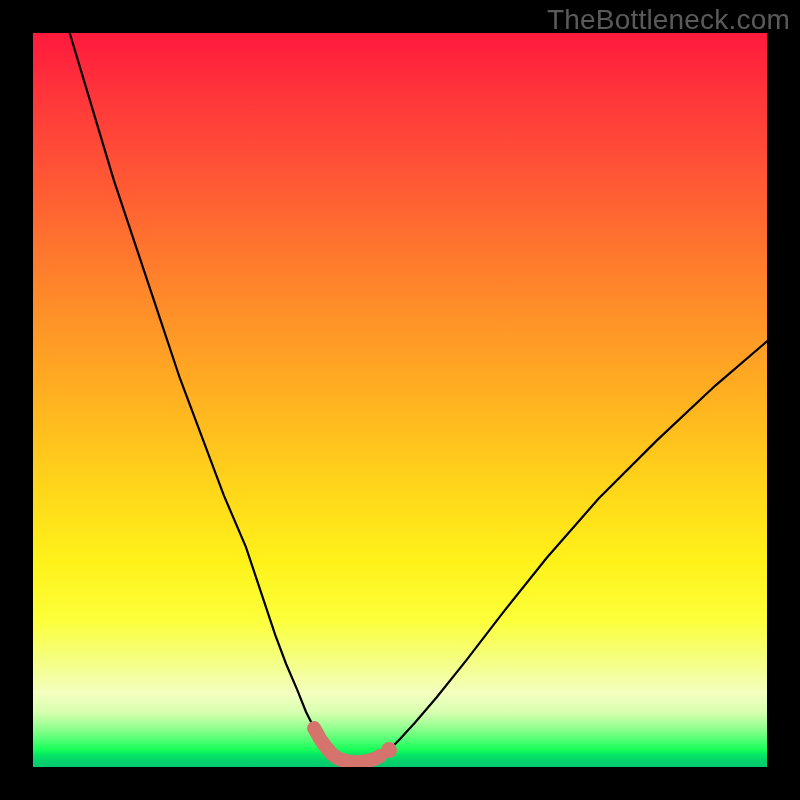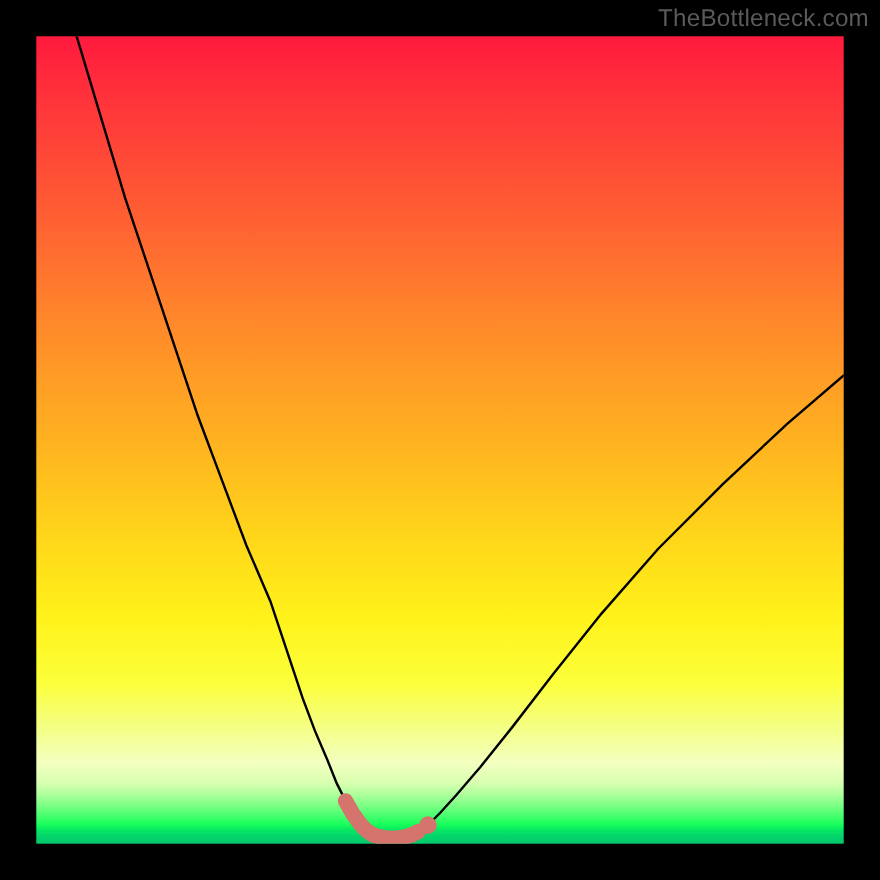--- a/index.html
+++ b/index.html
@@ -17,21 +17,21 @@
     left: 0;
     width: 800px;
     height: 800px;
     background: #000;
   }
   .watermark {
     position: absolute;
     top: 4px;
     right: 10px;
     color: #5a5a5a;
-    font-size: 22px;
+    font-size: 28px;
     font-weight: 500;
     letter-spacing: 0.2px;
     z-index: 10;
   }
   .plot {
     position: absolute;
     top: 33px;
     left: 33px;
     width: 734px;
     height: 734px;

